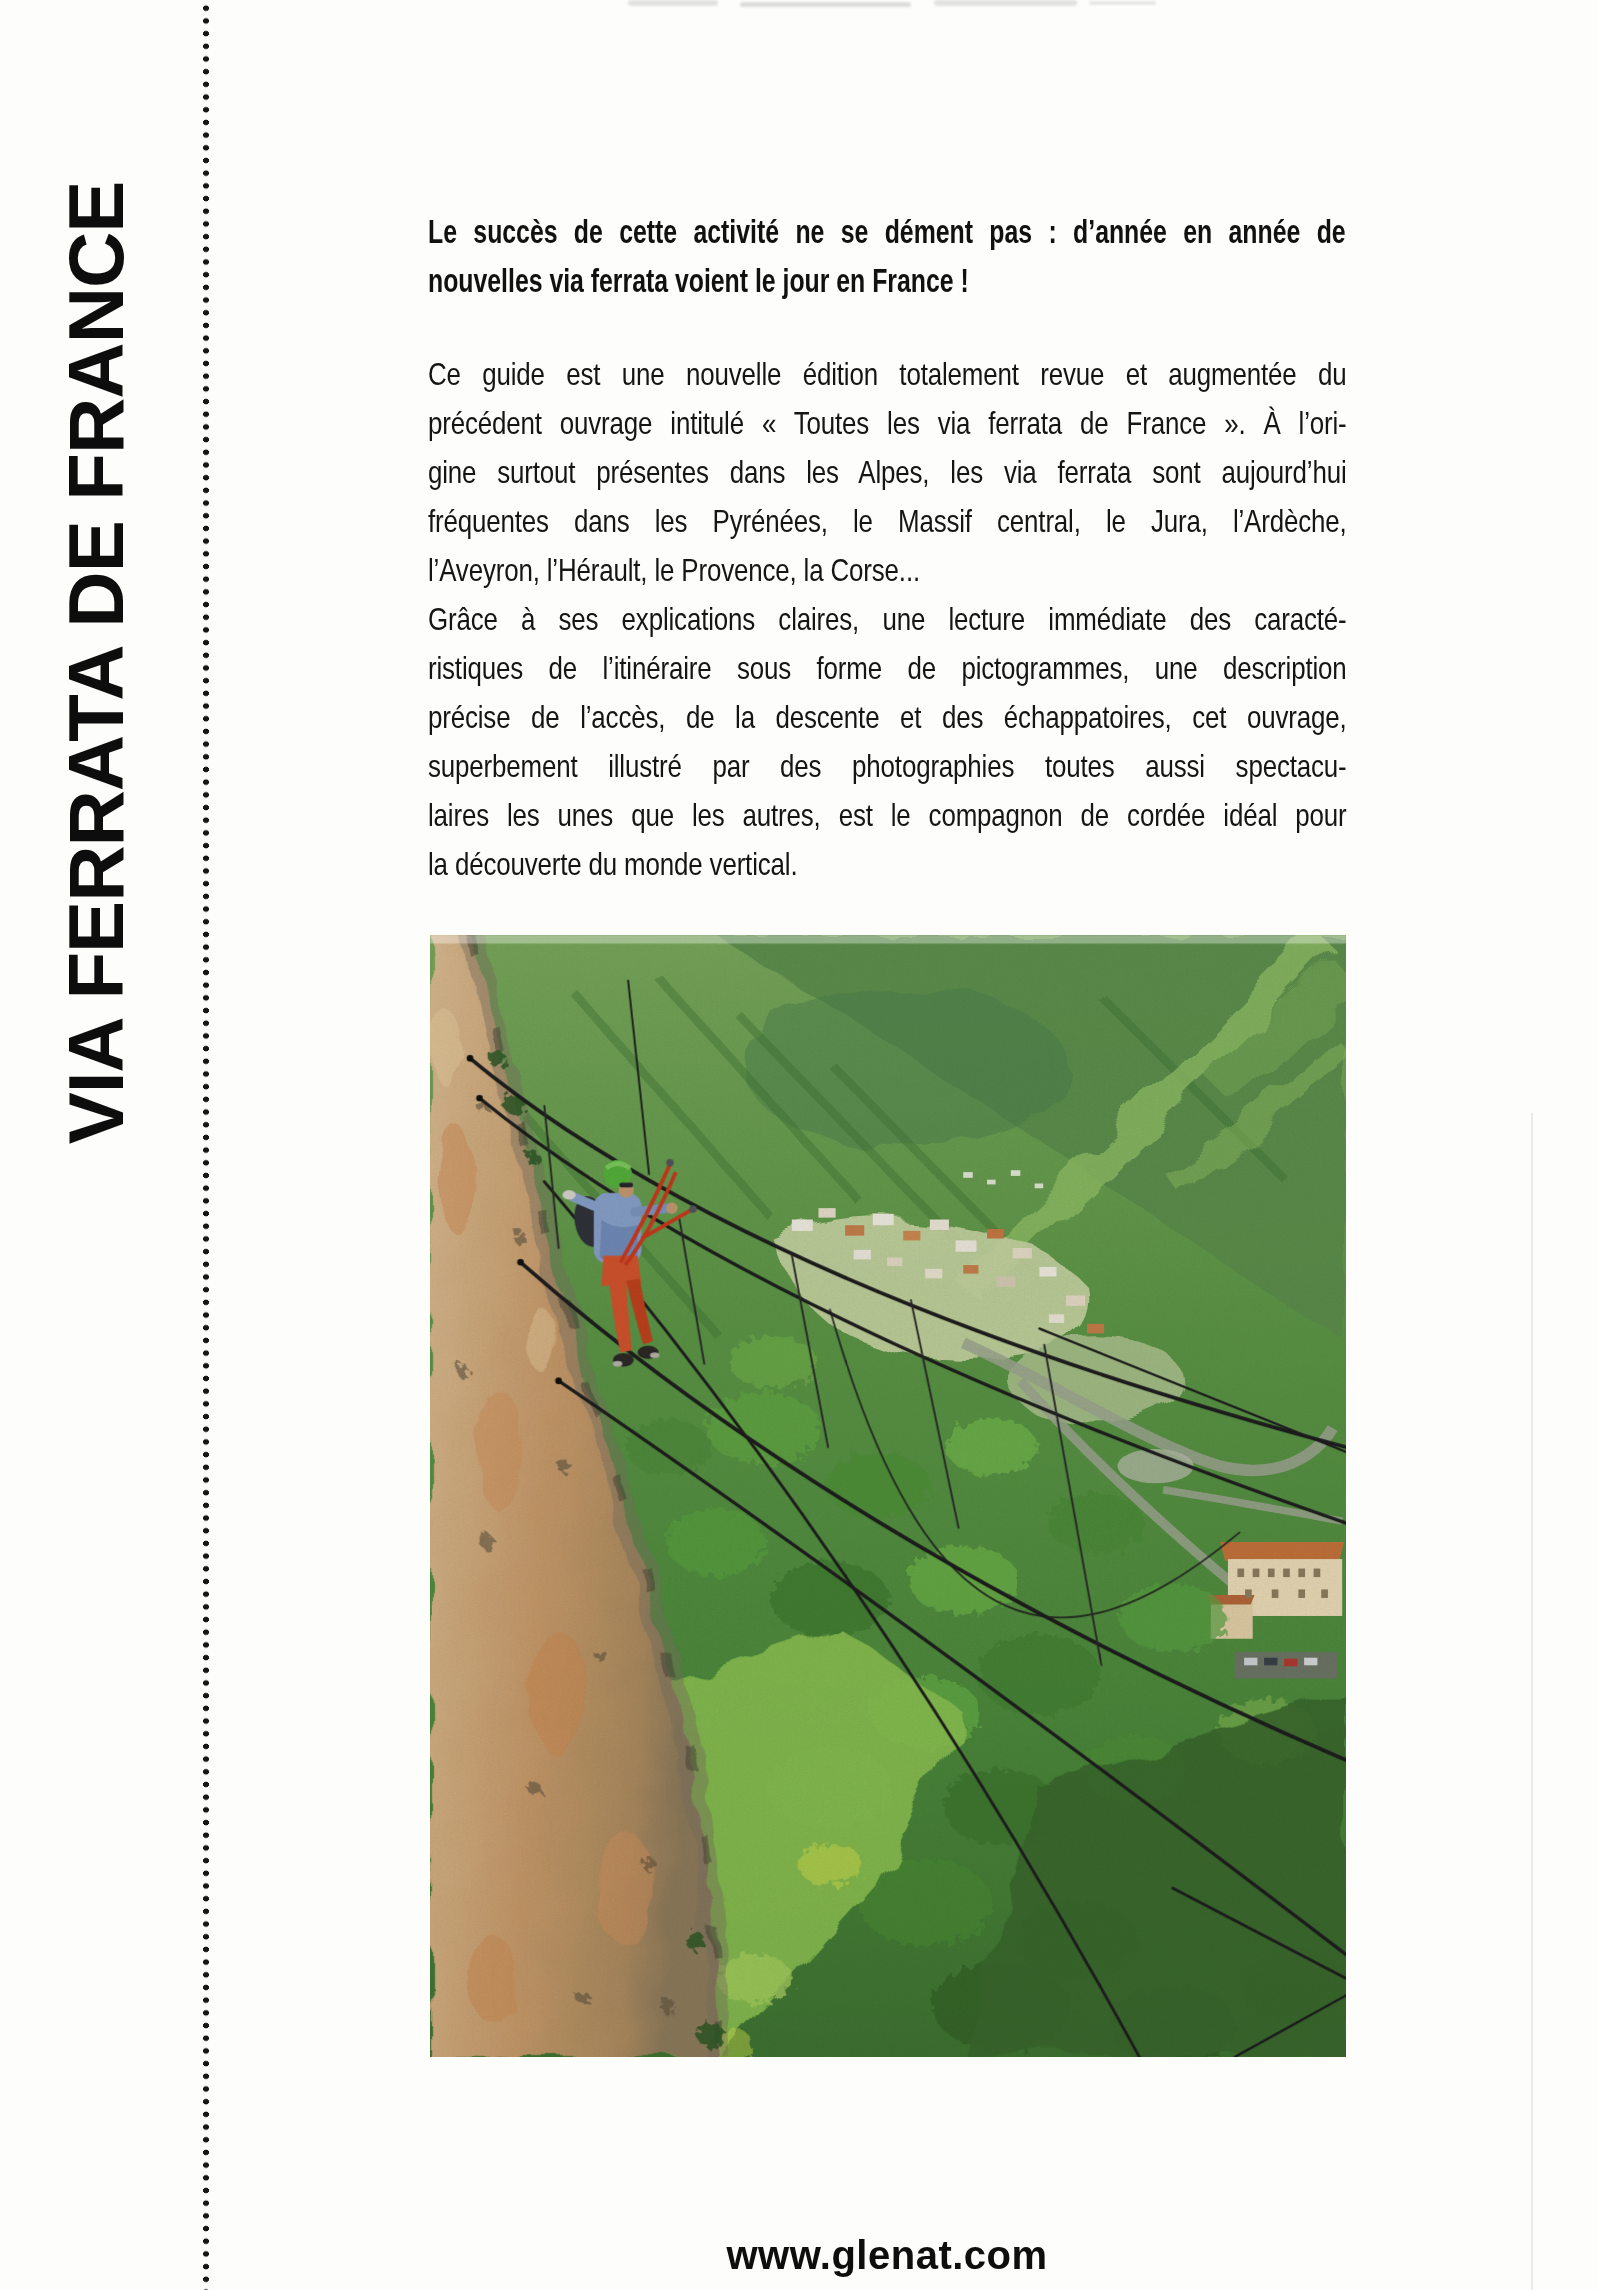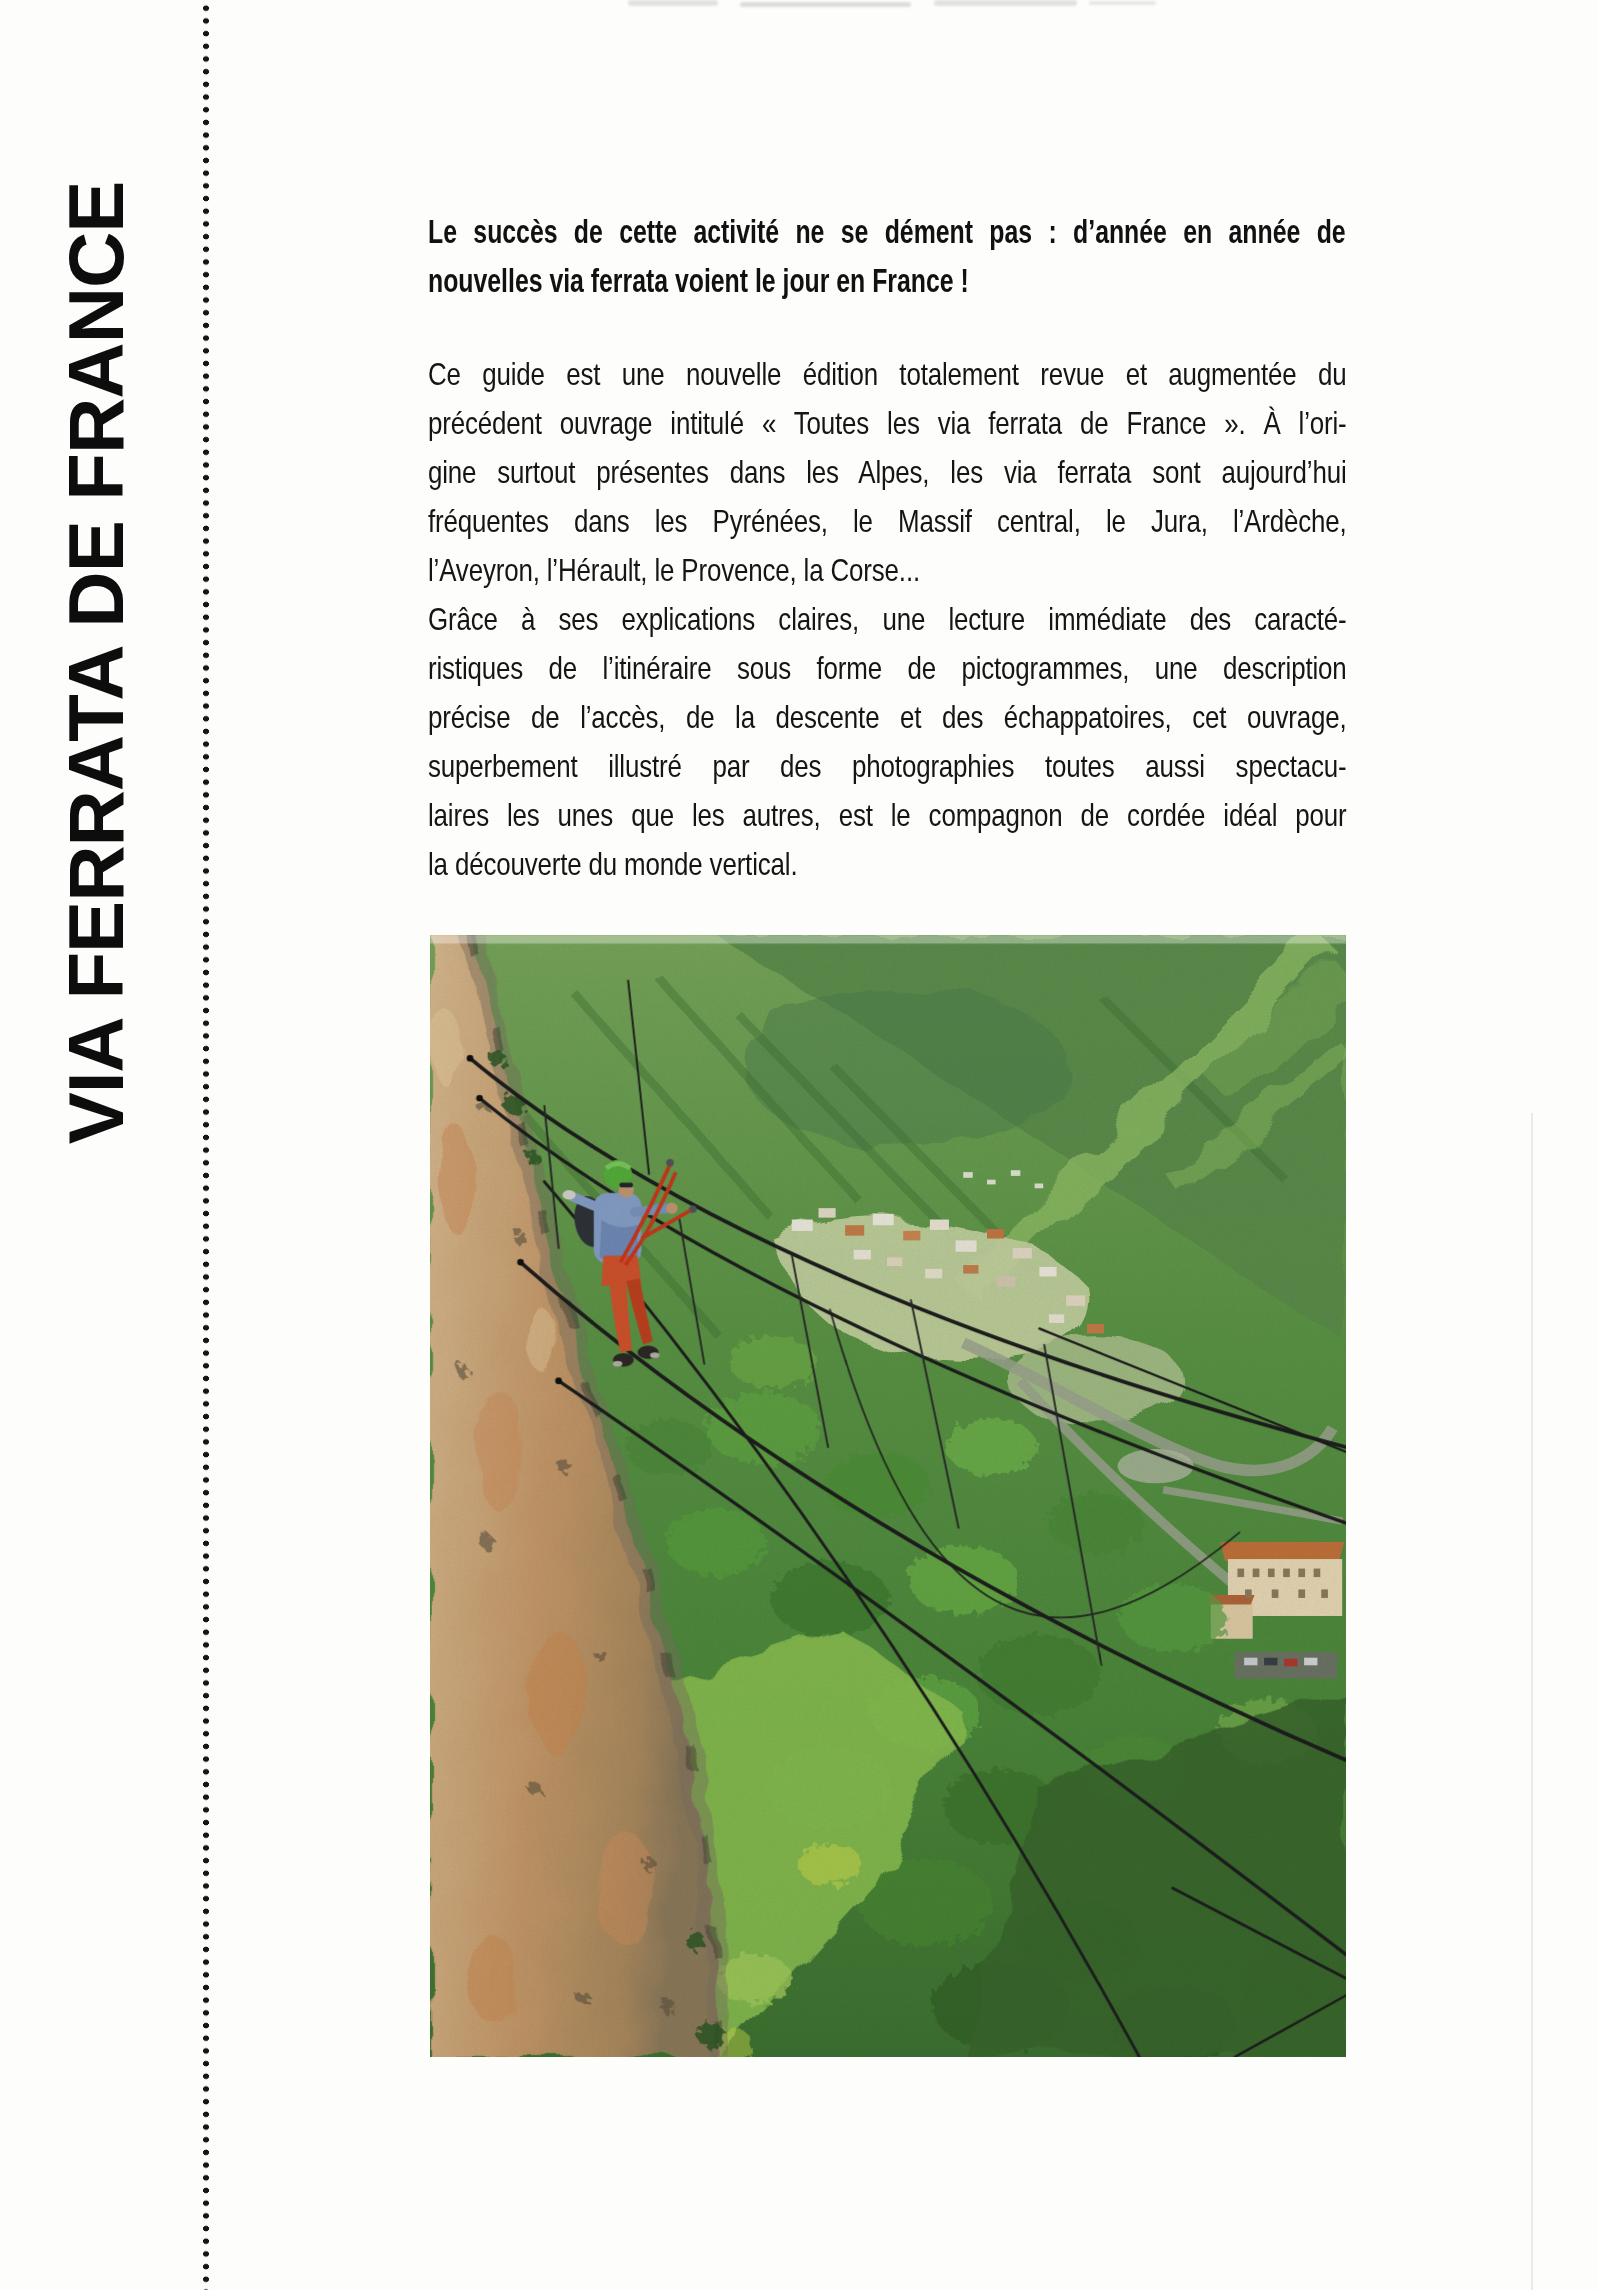--- a/index.html
+++ b/index.html
@@ -309,20 +309,21 @@
         <path d="M185,246 Q197,236 210,246" stroke="#7fcc5f" stroke-width="5" fill="none"></path>
         <circle cx="206" cy="269" r="8" fill="#c79b74"></circle>
         <rect x="199" y="261" width="14" height="5" rx="2" fill="#26282b"></rect>
       </g>
 
       <rect x="0" y="0" width="962" height="1183" filter="url(#fGrain)" opacity="0.1"></rect>
       <rect x="0" y="0" width="962" height="9" fill="#ffffff" opacity="0.35"></rect>
     </svg>
   </div>
 
+  <div class="website">www.glenat.com</div>
 
   <div class="smudge s1"></div>
   <div class="smudge s2"></div>
   <div class="smudge s3"></div>
   <div class="smudge s4"></div>
   <div class="scan-line"></div>
 
 </div>
 
 

